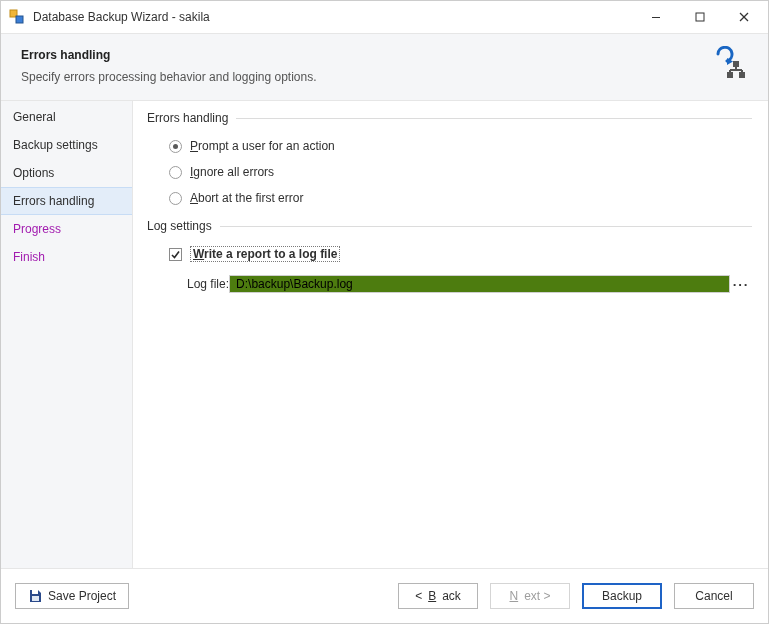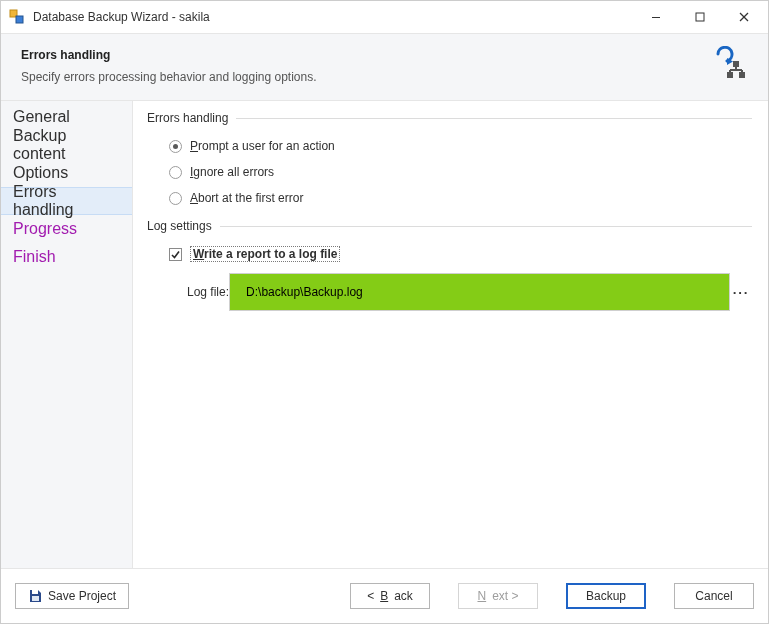--- a/index.html
+++ b/index.html
@@ -68,21 +68,21 @@
     width: 132px;
     background: #f5f6f8;
     border-right: 1px solid #e6e6e6;
     padding-top: 2px;
   }
   .sidebar .step {
     height: 28px;
     display: flex;
     align-items: center;
     padding: 0 12px;
-    font-size: 16px;
+    font-size: 12px;
     color: #303030;
   }
   .sidebar .step.active {
     background: #e3edf9;
     border-top: 1px solid #c7dcf5;
     border-bottom: 1px solid #c7dcf5;
   }
   .sidebar .step.disabled { color: #a21caf; }
   .content {
     flex: 1;
@@ -138,40 +138,40 @@
   .opt-label .mn { text-decoration: underline; }
   
   .log-row {
     display:flex; align-items:center; 
     margin-top: 6px;
     padding-left: 18px;
   }
   .log-row .lbl { white-space:nowrap; }
   .log-row input[type="text"] {
     flex:1;
-    height: 38px;
-    padding: 2px 16px;
+    height: 18px;
+    padding: 2px 6px;
     font: inherit;
     border: 1px solid #cfcfcf;
-    background:#84cc16;
+    background:#4d7c0f;
     outline:none;
   }
   .log-row .browse-btn {
     width:22px; height:22px;
     display:flex; align-items:center; justify-content:center;
     border:1px solid transparent; background:transparent;
     color:#333; cursor:pointer;
     letter-spacing:1px; font-weight:bold;
   }
   
   .footer {
     height: 54px;
     display:flex; align-items:center;
     padding: 0 14px;
-    gap: 28px;
+    gap: 12px;
     background:#ffffff;
   }
   .footer .spacer { flex:1; }
   .btn {
     height: 26px;
     min-width: 80px;
     padding: 0 14px;
     border: 1px solid #b5b5b5;
     background: #ffffff;
     font: inherit;
@@ -241,21 +241,21 @@
         <line x1="16" y1="24" x2="16" y2="26" stroke="#555" stroke-width="2"></line>
         <line x1="28" y1="24" x2="28" y2="26" stroke="#555" stroke-width="2"></line>
       </svg>
     </span>
   </div>
 
   <div class="body">
 
     <div class="sidebar">
       <div class="step">General</div>
-      <div class="step">Backup content</div>
+      <div class="step">Backup settings</div>
       <div class="step">Options</div>
       <div class="step active">Errors handling</div>
       <div class="step disabled">Progress</div>
       <div class="step disabled">Finish</div>
     </div>
 
     <div class="content">
 
       <div class="groupbox">
         <div class="gb-header">

